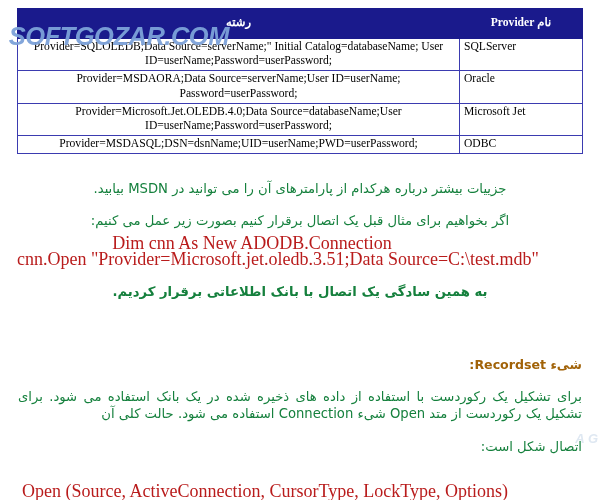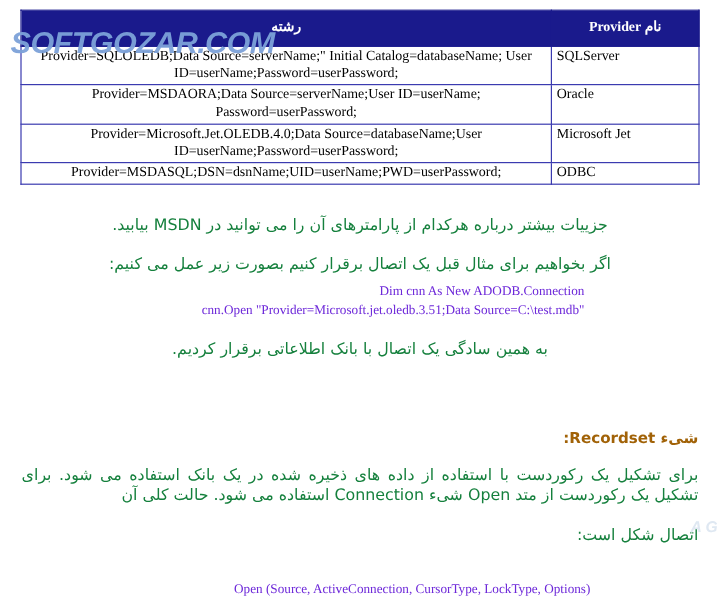--- a/index.html
+++ b/index.html
@@ -123,43 +123,43 @@
     font-family: "DejaVu Sans", "Liberation Sans", sans-serif;
   }
   .para.justify {
     text-align: justify;
     text-align-last: right;
   }
 
   .code {
     position: absolute;
     direction: ltr;
-    text-align: right;
-    color: #6d28d9;
-    font-size: 11px;
+    text-align: center;
+    color: #b91c1c;
+    font-size: 18px;
     line-height: 15.5px;
     font-family: "Liberation Serif", "DejaVu Serif", serif;
     white-space: pre;
   }
 
   .heading-rs {
     position: absolute;
     direction: rtl;
     color: #a16207;
     font-weight: bold;
     font-size: 12.6px;
     font-family: "DejaVu Sans", "Liberation Sans", sans-serif;
     white-space: nowrap;
   }
 
   
   #p-msdn      { left: 70px;  top: 180px; width: 460px; }
   #p-example   { left: 70px;  top: 212px; width: 460px; }
   #c-dim       { left: 17px;  top: 236px; width: 470px; }
-  #p-simple    { left: 70px;  top: 283px; width: 460px; }
+  #p-simple    { left: 70px;  top: 283px; width: 460px; font-weight: bold; }
   #h-recordset { right: 18px; top: 357px; }
   #p-recordset { left: 18px;  top: 388px; width: 564px; }
   #p-shape     { right: 18px; top: 438px; width: 300px; text-align: right; }
   #c-open      { left: 22px;  top: 484px; width: 470px; }
 </style>
 </head>
 <body>
 
 <div id="page">
 

